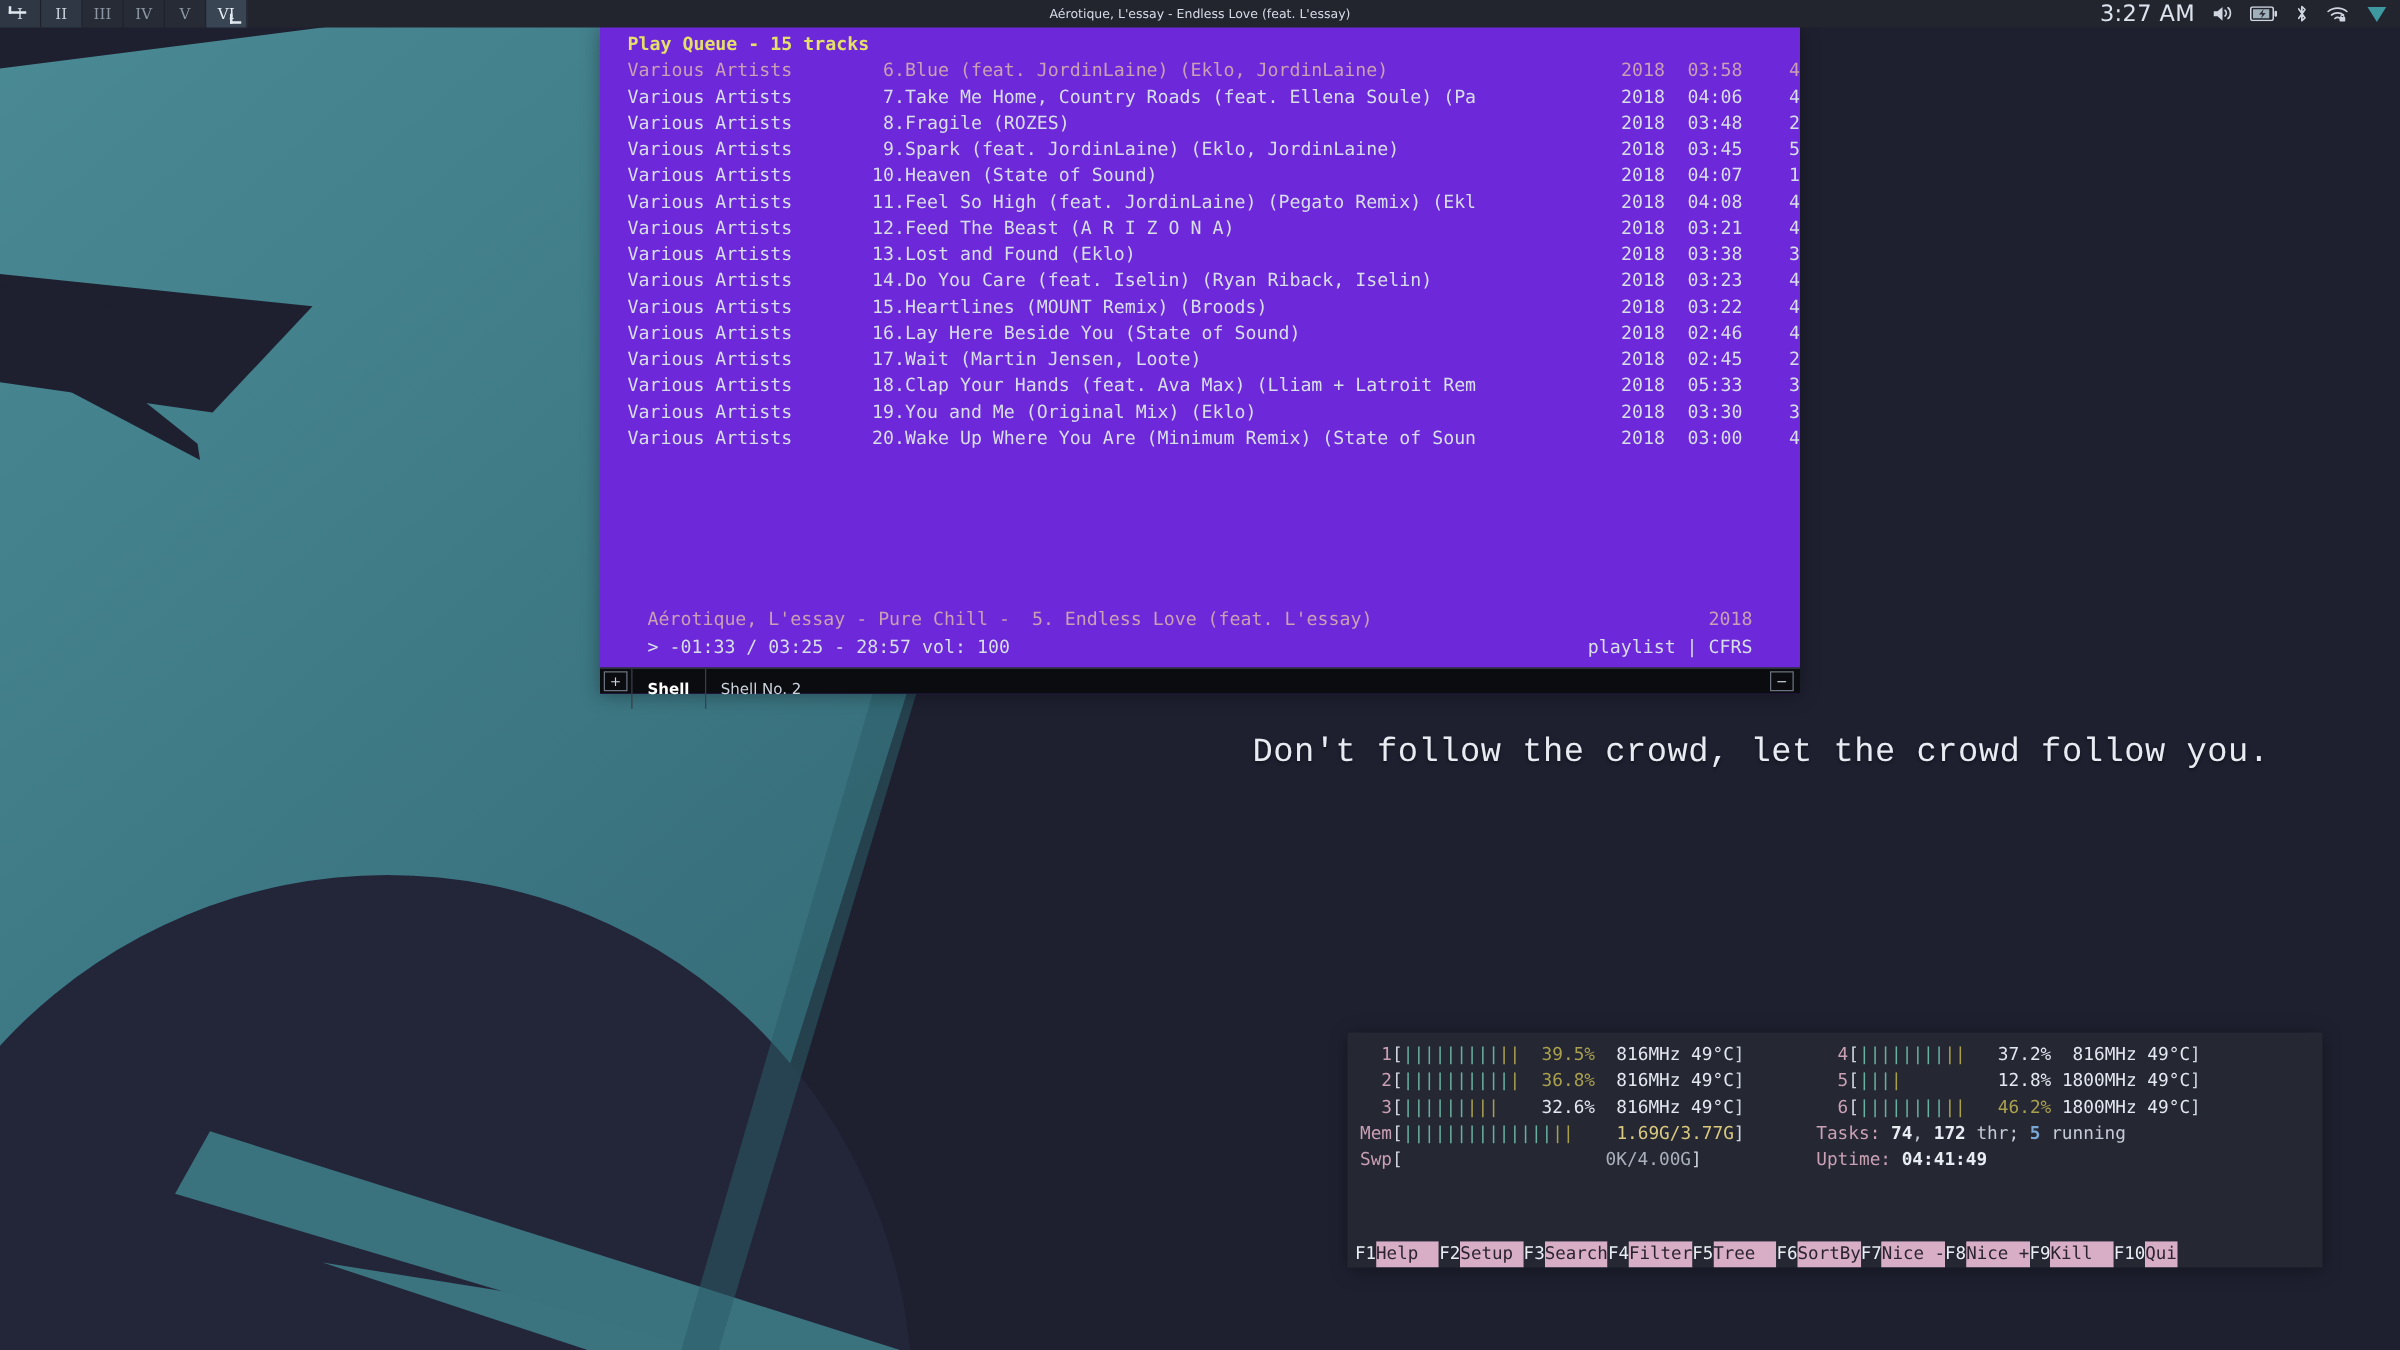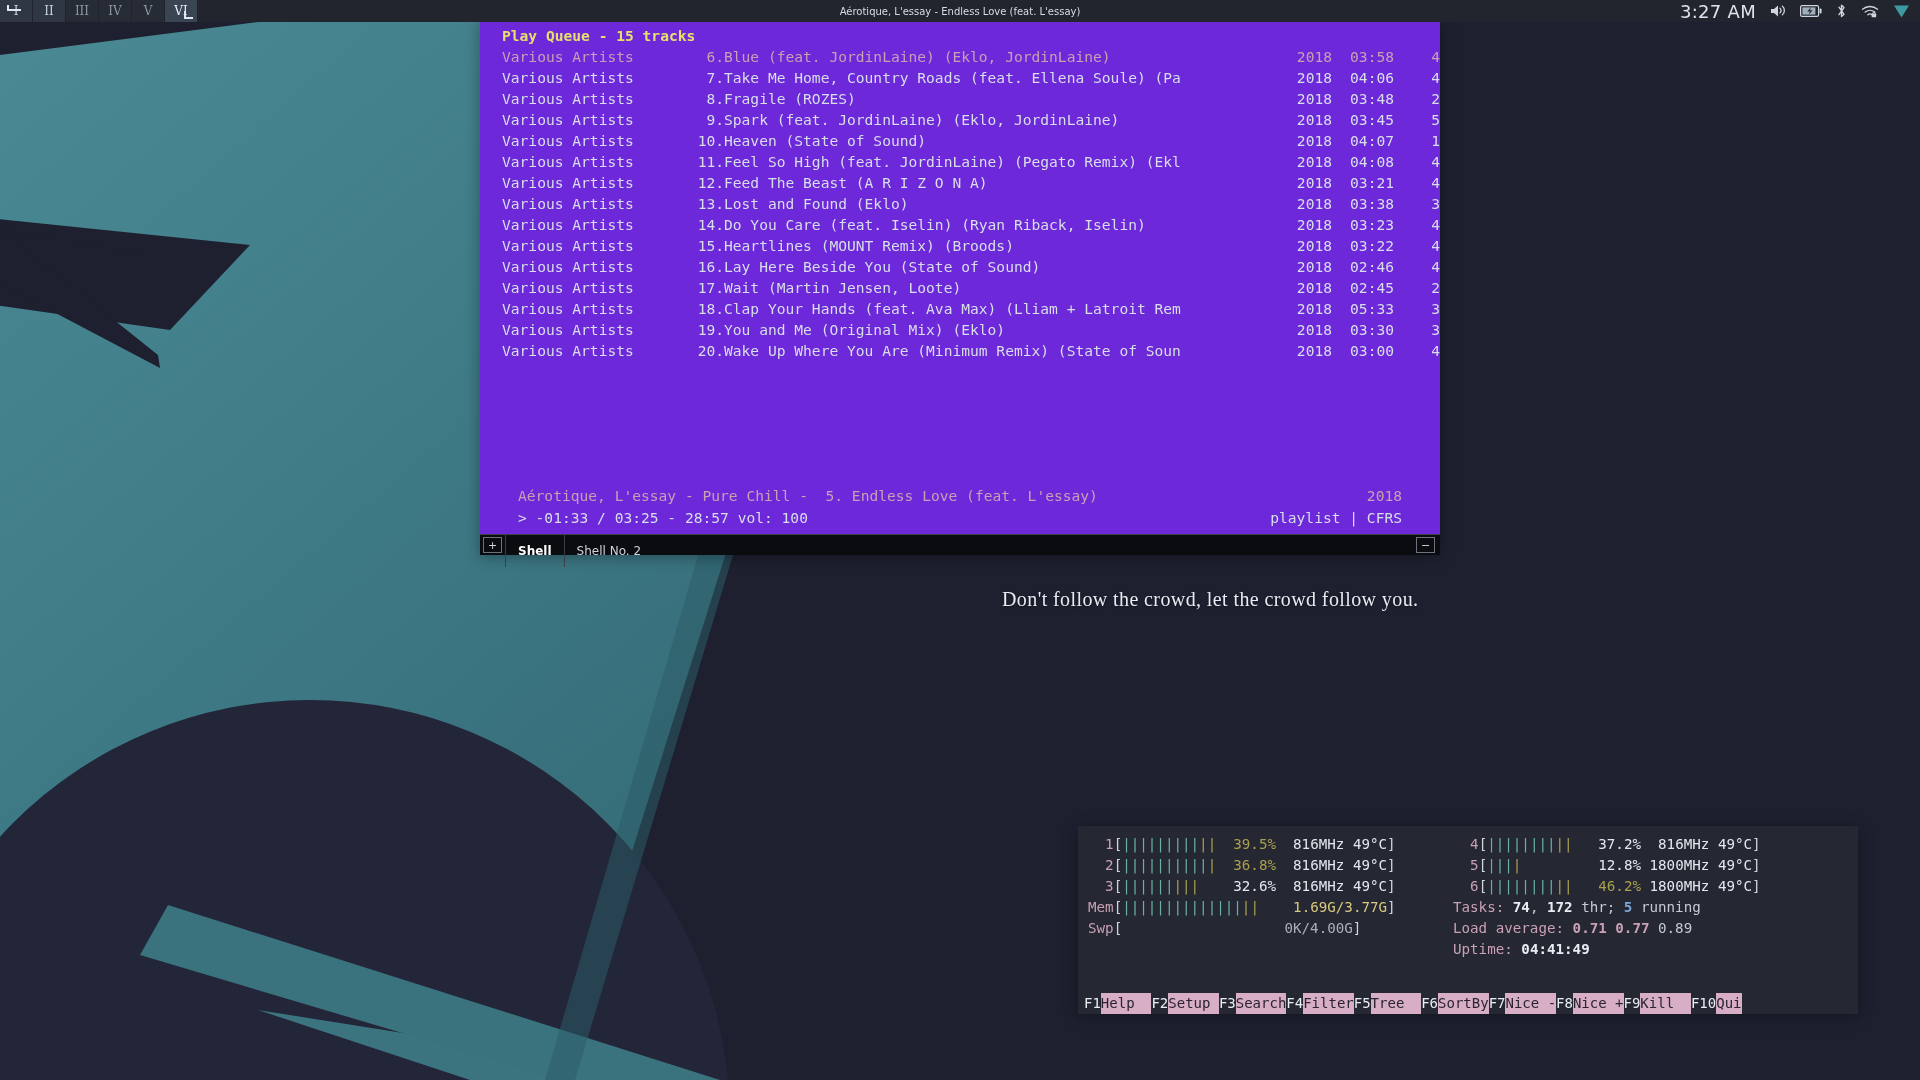--- a/index.html
+++ b/index.html
@@ -9,22 +9,22 @@
     font-family:"DejaVu Sans Mono", monospace;
   }
 
   
   #desktop { position:absolute; inset:0; background:#1e2030; overflow:hidden; }
 
   .wp-svg { position:absolute; left:0; top:0; width:1920px; height:1080px; }
 
   .wallpaper-quote{
     position:absolute; left:1002px; top:588px;
-    font-family:Liberation Serif, serif;
-    font-size:20px; color:#e8ecf2; letter-spacing:.4px;
+    font-family:Liberation Mono, monospace;
+    font-size:27px; color:#e8ecf2; letter-spacing:.4px;
     white-space:nowrap; text-shadow:0 1px 3px rgba(0,0,0,.45);
   }
 
   
   #panel{
     position:absolute; left:0; top:0; width:1920px; height:22px;
     background:#22242e; display:flex; align-items:center; z-index:40;
     font-family:"DejaVu Sans", sans-serif;
   }
   .tags{ display:flex; height:22px; align-items:stretch; }
@@ -304,18 +304,17 @@
         <div class="meter"><span class="lbl cpu">&nbsp;&nbsp;2</span><span class="brk">[</span><span class="bar-g">|</span><span class="bar-g">|</span><span class="bar-g">|</span><span class="bar-g">|</span><span class="bar-g">|</span><span class="bar-g">|</span><span class="bar-g">|</span><span class="bar-g">|</span><span class="bar-g">|</span><span class="bar-g">|</span><span class="bar-y">|</span><span class="bar-sp"> </span><span class="bar-sp"> </span><span class="pct olive">36.8%</span><span class="mhz">  816MHz</span><span class="mhz"> 49°C</span><span class="brk">]</span></div>
         <div class="meter"><span class="lbl cpu">&nbsp;&nbsp;3</span><span class="brk">[</span><span class="bar-g">|</span><span class="bar-g">|</span><span class="bar-g">|</span><span class="bar-g">|</span><span class="bar-g">|</span><span class="bar-g">|</span><span class="bar-y">|</span><span class="bar-y">|</span><span class="bar-y">|</span><span class="bar-sp"> </span><span class="bar-sp"> </span><span class="bar-sp"> </span><span class="bar-sp"> </span><span class="pct">32.6%</span><span class="mhz">  816MHz</span><span class="mhz"> 49°C</span><span class="brk">]</span></div>
         <div class="meter"><span class="lbl">Mem</span><span class="brk">[</span><span class="bar-g">|</span><span class="bar-g">|</span><span class="bar-g">|</span><span class="bar-g">|</span><span class="bar-g">|</span><span class="bar-g">|</span><span class="bar-g">|</span><span class="bar-g">|</span><span class="bar-g">|</span><span class="bar-g">|</span><span class="bar-g">|</span><span class="bar-g">|</span><span class="bar-g">|</span><span class="bar-g">|</span><span class="bar-y">|</span><span class="bar-y">|</span><span class="bar-sp"> </span><span class="bar-sp"> </span><span class="bar-sp"> </span><span class="bar-sp"> </span><span class="memval">1.69G/3.77G</span><span class="brk">]</span></div>
         <div class="meter"><span class="lbl">Swp</span><span class="brk">[</span><span class="bar-sp">&nbsp;&nbsp;&nbsp;&nbsp;&nbsp;&nbsp;&nbsp;&nbsp;&nbsp;&nbsp;&nbsp;&nbsp;&nbsp;&nbsp;&nbsp;&nbsp;&nbsp;&nbsp;&nbsp;</span><span class="pct dim">0K/4.00G</span><span class="brk">]</span></div>
       </div>
     <div class="htop-col right" id="htop-right">
         <div class="meter"><span class="lbl cpu">&nbsp;&nbsp;4</span><span class="brk">[</span><span class="bar-g">|</span><span class="bar-g">|</span><span class="bar-g">|</span><span class="bar-g">|</span><span class="bar-g">|</span><span class="bar-g">|</span><span class="bar-g">|</span><span class="bar-g">|</span><span class="bar-y">|</span><span class="bar-y">|</span><span class="bar-sp"> </span><span class="bar-sp"> </span><span class="bar-sp"> </span><span class="pct">37.2%</span><span class="mhz">  816MHz</span><span class="mhz"> 49°C</span><span class="brk">]</span></div>
         <div class="meter"><span class="lbl cpu">&nbsp;&nbsp;5</span><span class="brk">[</span><span class="bar-g">|</span><span class="bar-g">|</span><span class="bar-g">|</span><span class="bar-y">|</span><span class="bar-sp"> </span><span class="bar-sp"> </span><span class="bar-sp"> </span><span class="bar-sp"> </span><span class="bar-sp"> </span><span class="bar-sp"> </span><span class="bar-sp"> </span><span class="bar-sp"> </span><span class="bar-sp"> </span><span class="pct">12.8%</span><span class="mhz"> 1800MHz</span><span class="mhz"> 49°C</span><span class="brk">]</span></div>
         <div class="meter"><span class="lbl cpu">&nbsp;&nbsp;6</span><span class="brk">[</span><span class="bar-g">|</span><span class="bar-g">|</span><span class="bar-g">|</span><span class="bar-g">|</span><span class="bar-g">|</span><span class="bar-g">|</span><span class="bar-g">|</span><span class="bar-g">|</span><span class="bar-y">|</span><span class="bar-y">|</span><span class="bar-sp"> </span><span class="bar-sp"> </span><span class="bar-sp"> </span><span class="pct olive">46.2%</span><span class="mhz"> 1800MHz</span><span class="mhz"> 49°C</span><span class="brk">]</span></div>
         <div class="stat"><span class="k">Tasks: </span><b>74</b>, <b>172</b> thr; <span class="blue">5</span> running</div>
-        <div class="stat"><span class="k">Load average: </span><span class="pink">0.71</span> <span class="pink">0.77</span> <span>0.89</span></div>
         <div class="stat"><span class="k">Uptime: </span><b>04:41:49</b></div>
       </div>
   </div>
   <div class="fnbar" id="fnbar"><span class="fk">F1</span><span class="fl">Help  </span><span class="fk">F2</span><span class="fl">Setup </span><span class="fk">F3</span><span class="fl">Search</span><span class="fk">F4</span><span class="fl">Filter</span><span class="fk">F5</span><span class="fl">Tree  </span><span class="fk">F6</span><span class="fl">SortBy</span><span class="fk">F7</span><span class="fl">Nice -</span><span class="fk">F8</span><span class="fl">Nice +</span><span class="fk">F9</span><span class="fl">Kill  </span><span class="fk">F10</span><span class="fl">Qui</span></div>
 </div>
 
 </body></html>

